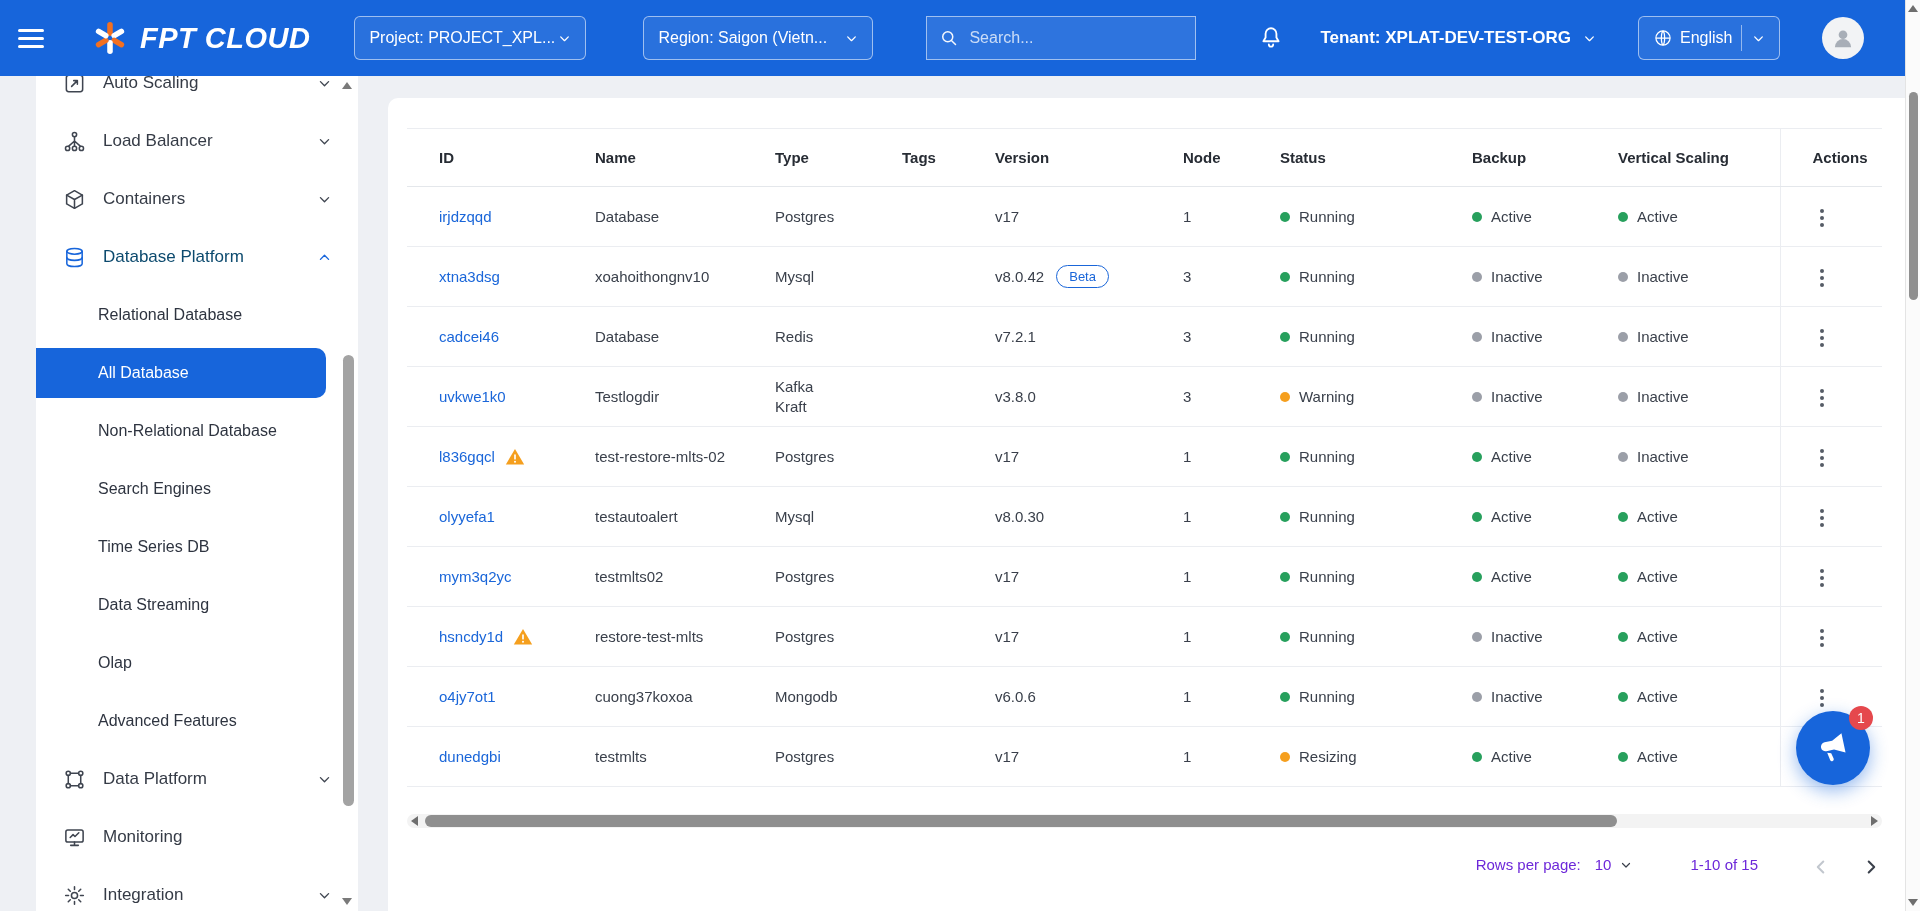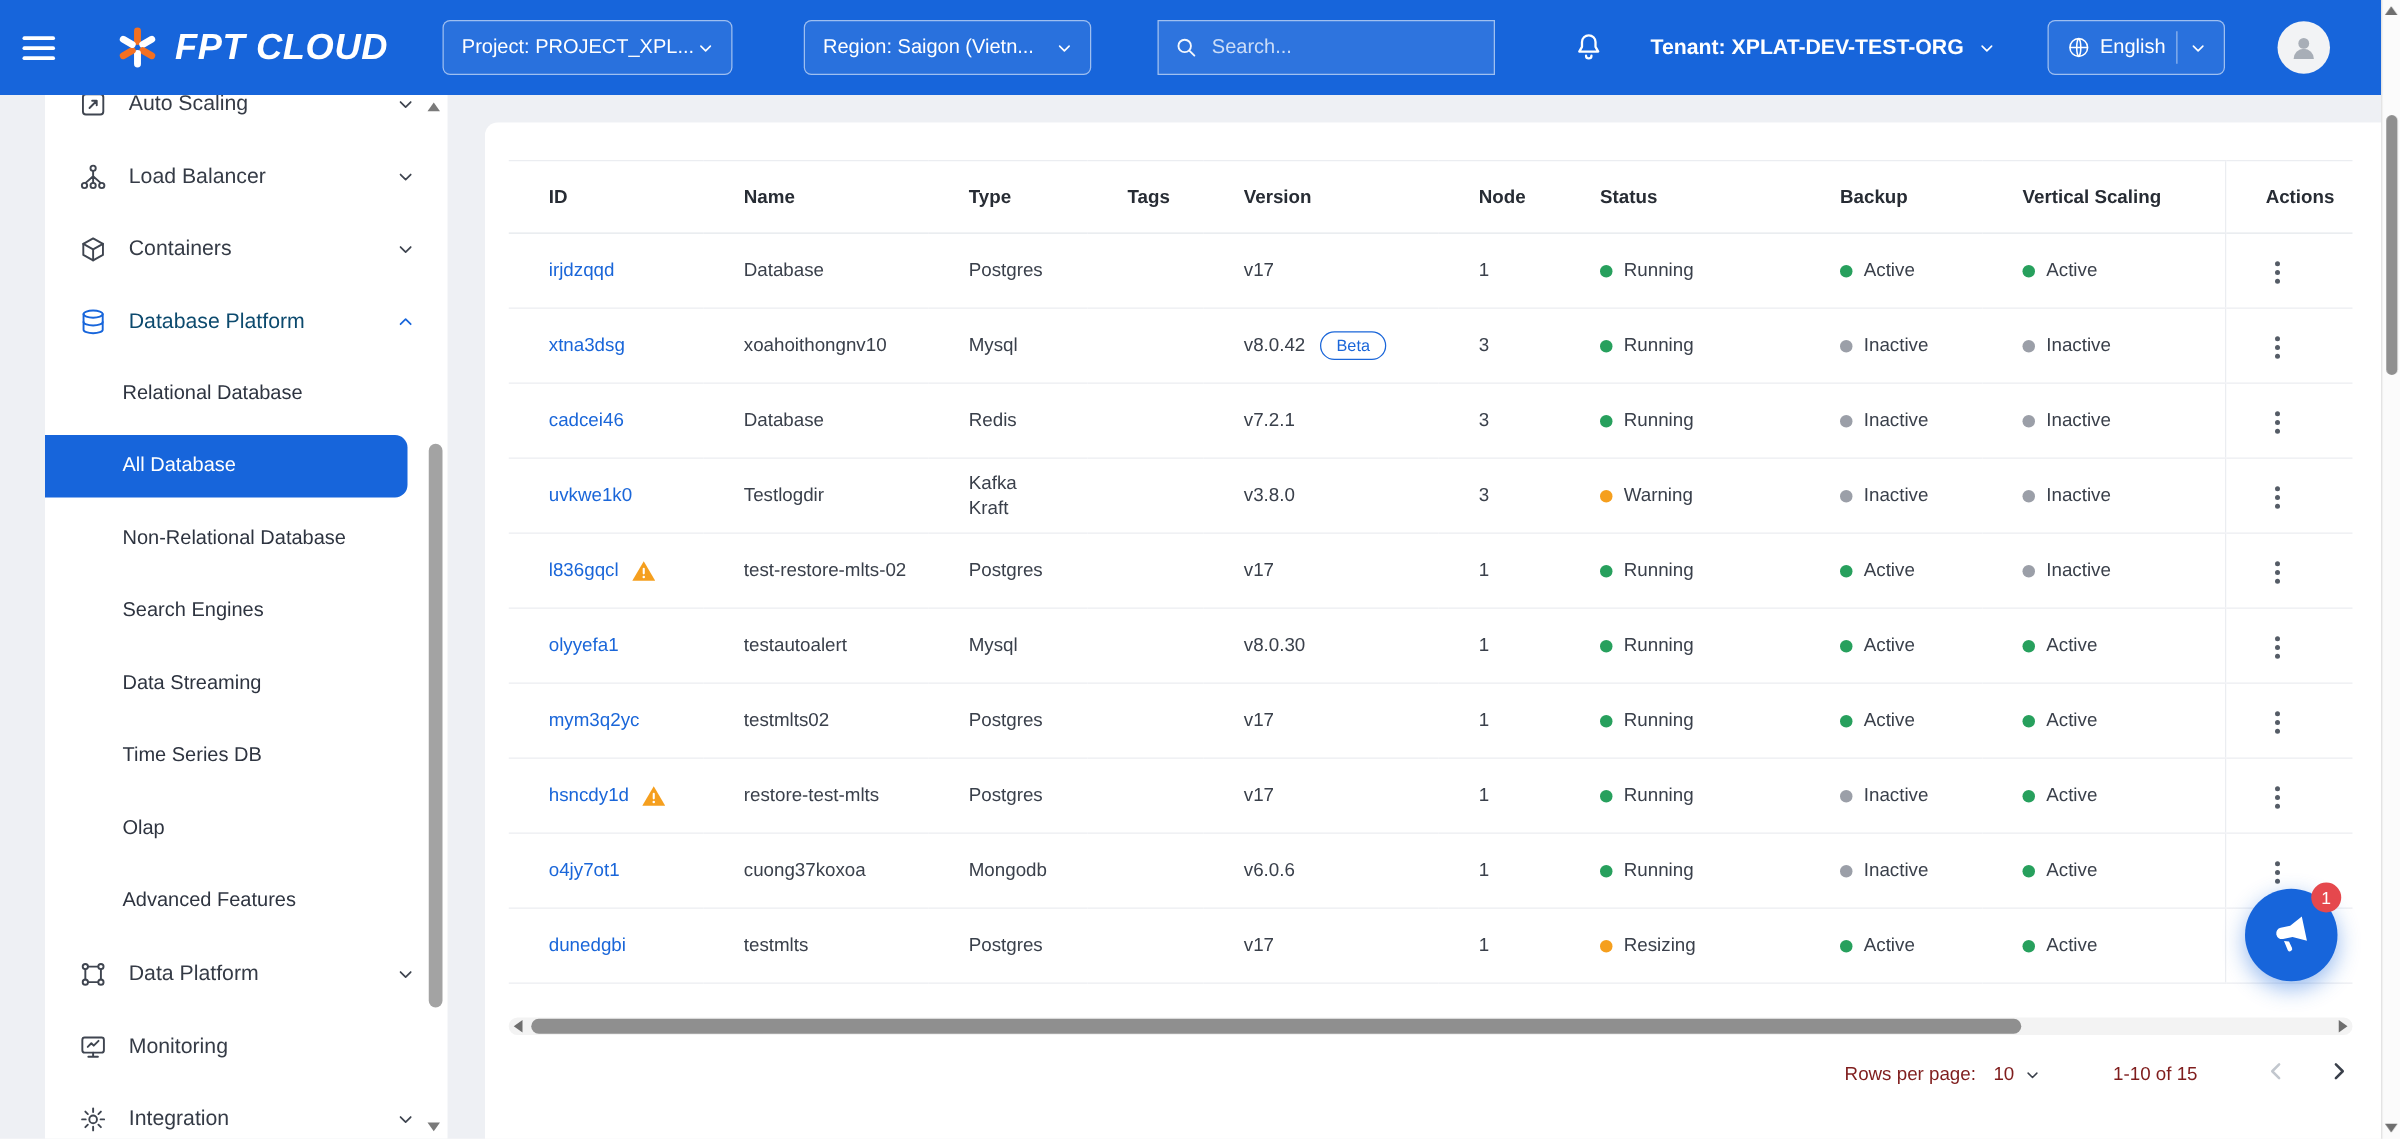--- a/index.html
+++ b/index.html
@@ -72,21 +72,21 @@
   .warn { flex:none; }
 
   
   .hscroll { position:relative; width:1475px; height:14px; margin-top:27px; background:#F3F3F3; border-radius:7px; }
   .hs-thumb { position:absolute; left:18px; top:1px; height:12px; width:1192px; background:#8F8F8F; border-radius:6px; cursor:pointer; }
   .hs-arrow { position:absolute; top:2px; width:0; height:0; border-top:5px solid transparent; border-bottom:5px solid transparent; cursor:pointer; }
   .hs-arrow.left { left:4px; border-right:7px solid #6E6E6E; }
   .hs-arrow.right { right:4px; border-left:7px solid #6E6E6E; }
 
   
-  .pager { display:flex; align-items:flex-end; justify-content:flex-end; margin-top:18px; font-size:15px; color:#7f1d1d; width:1475px; }
+  .pager { display:flex; align-items:flex-start; justify-content:flex-end; margin-top:28px; font-size:15px; color:#6d28d9; width:1475px; }
   .rpp-select { display:flex; align-items:center; gap:9px; margin-left:14px; cursor:pointer; }
   .range { margin-left:58px; }
   .pg-btn { background:none; border:none; cursor:pointer; display:flex; align-items:center; }
   .pg-btn.prev { margin-left:52px; color:#C2C7CE; }
   .pg-btn.next { margin-left:28px; color:#3A404B; }
 
   
   .fab { position:fixed; right:50px; bottom:126px; width:74px; height:74px; border-radius:50%; background:#1765DB;
          border:none; box-shadow:0 6px 18px rgba(23,101,219,.45); display:flex; align-items:center; justify-content:center;
          cursor:pointer; z-index:30; }
@@ -263,24 +263,24 @@
         <div class="sub active">
             <span>All Database</span>
           </div>
         <div class="sub">
             <span>Non-Relational Database</span>
           </div>
         <div class="sub">
             <span>Search Engines</span>
           </div>
         <div class="sub">
-            <span>Data Streaming</span>
+            <span>Time Series DB</span>
           </div>
         <div class="sub">
-            <span>Time Series DB</span>
+            <span>Data Streaming</span>
           </div>
         <div class="sub">
             <span>Olap</span>
           </div>
         <div class="sub">
             <span>Advanced Features</span>
           </div>
       </div>
 
       <div class="item">

